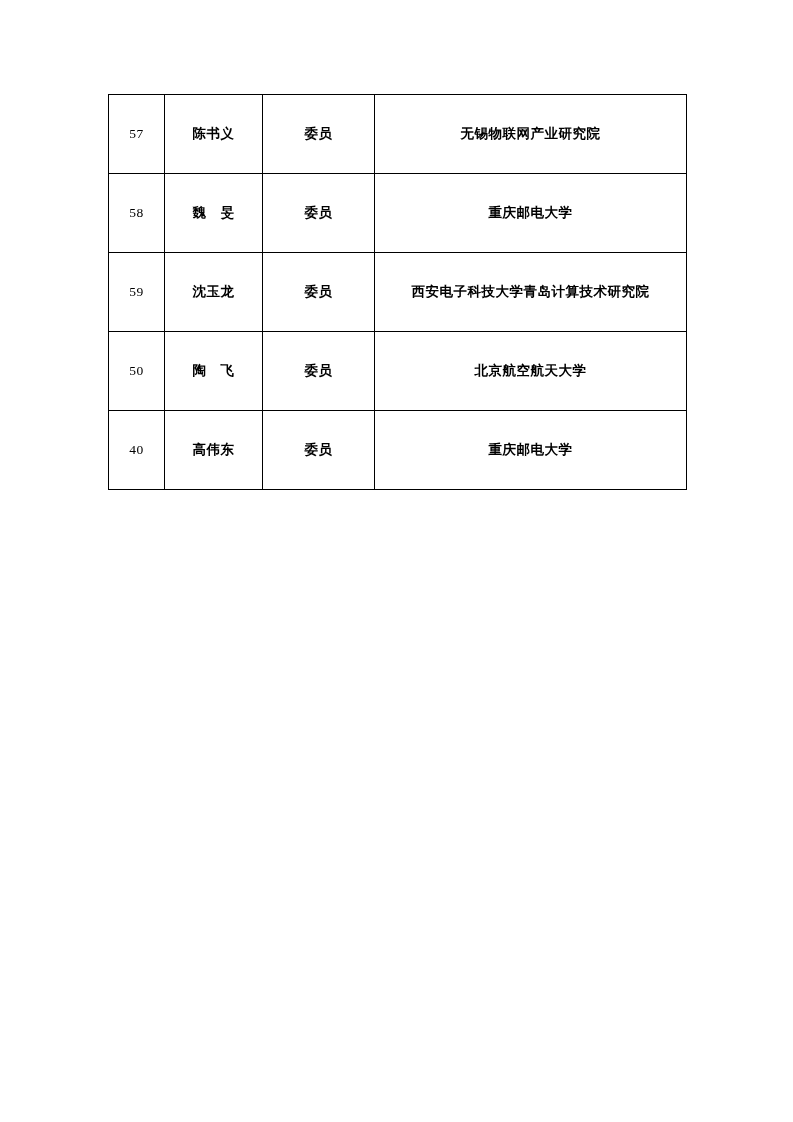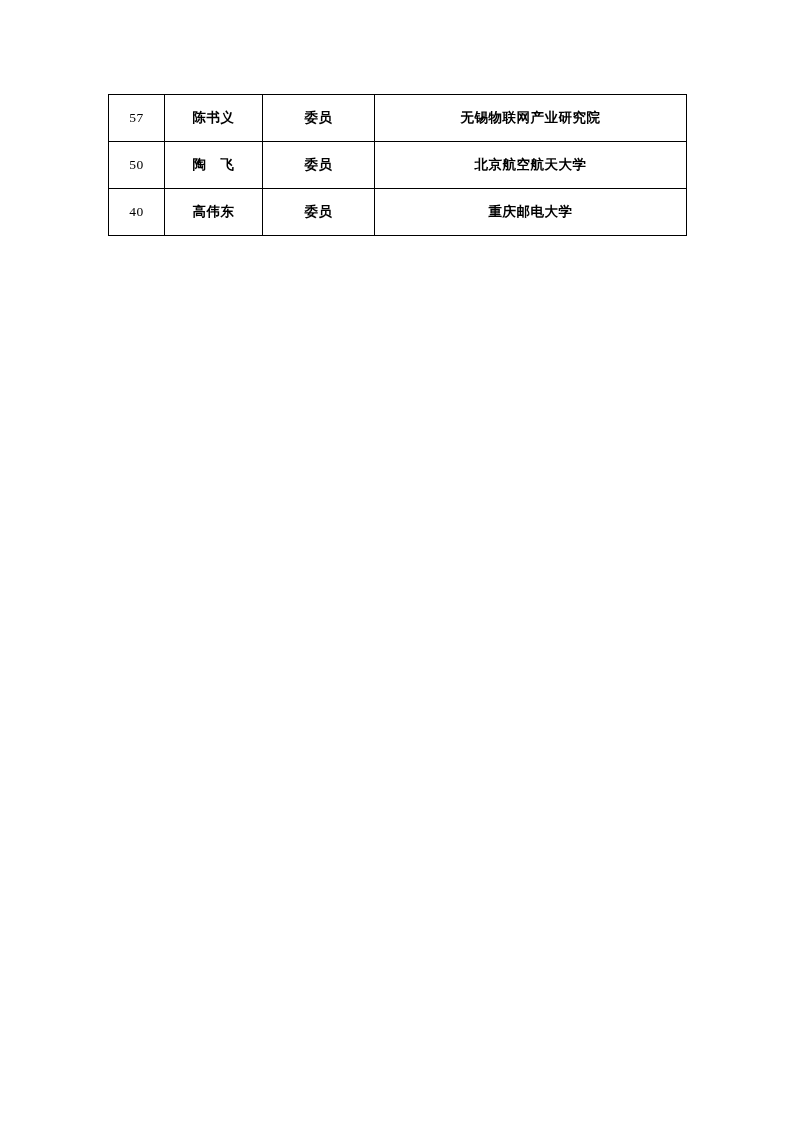--- a/index.html
+++ b/index.html
@@ -25,21 +25,21 @@
     left: 108px;
     top: 94px;
     width: 578px;
     border-collapse: collapse;
     table-layout: fixed;
   }
   .doc-table td {
     border: 1px solid #000000;
     text-align: center;
     vertical-align: middle;
-    padding: 0;
+    padding: 16px;
     height: 46px;
     font-size: 13.5px;
     line-height: 1.3;
     letter-spacing: 0.5px;
   }
   .col-index { width: 56px; }
   .col-name  { width: 98px; }
   .col-role  { width: 112px; }
   .col-org   { width: 312px; }
 
@@ -70,20 +70,32 @@
       <col class="col-org">
     </colgroup>
     <tbody>
       <tr>
         <td class="cell-index">57</td>
         <td class="cell-name">陈书义</td>
         <td class="cell-role">委员</td>
         <td class="cell-org">无锡物联网产业研究院</td>
       </tr>
       <tr>
+        <td class="cell-index">58</td>
+        <td class="cell-name">魏　旻</td>
+        <td class="cell-role">委员</td>
+        <td class="cell-org">重庆邮电大学</td>
+      </tr>
+      <tr>
+        <td class="cell-index">59</td>
+        <td class="cell-name">沈玉龙</td>
+        <td class="cell-role">委员</td>
+        <td class="cell-org">西安电子科技大学青岛计算技术研究院</td>
+      </tr>
+      <tr>
         <td class="cell-index">50</td>
         <td class="cell-name">陶　飞</td>
         <td class="cell-role">委员</td>
         <td class="cell-org">北京航空航天大学</td>
       </tr>
       <tr>
         <td class="cell-index">40</td>
         <td class="cell-name">高伟东</td>
         <td class="cell-role">委员</td>
         <td class="cell-org">重庆邮电大学</td>

